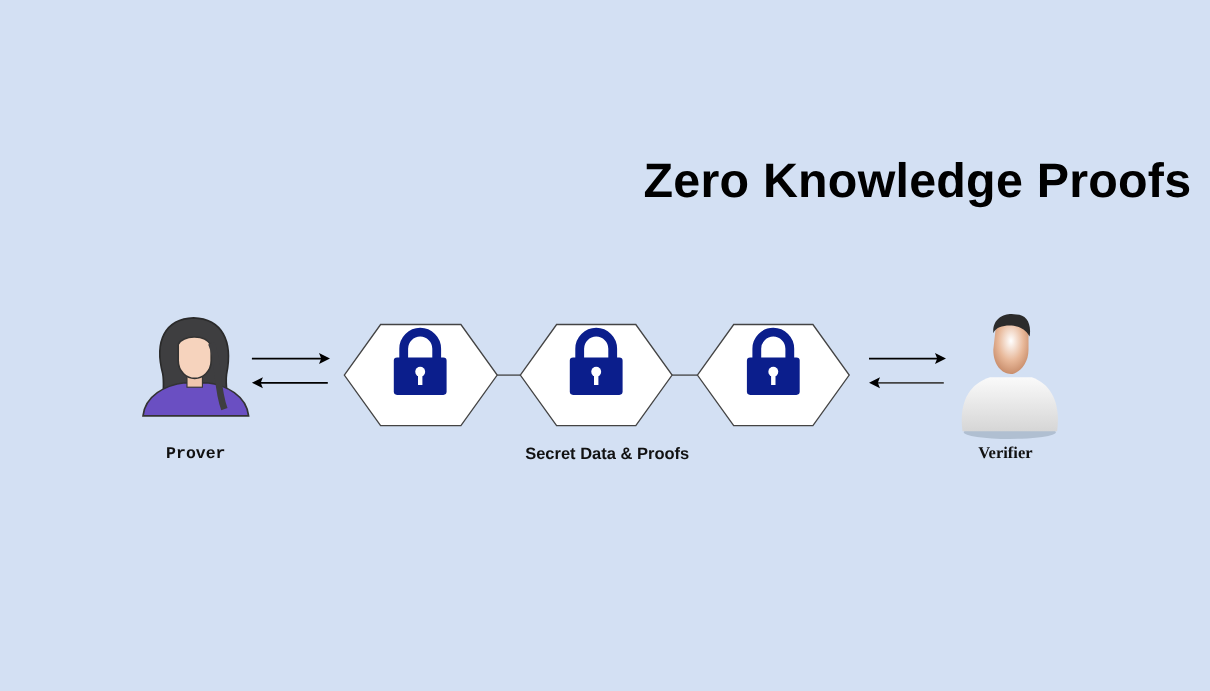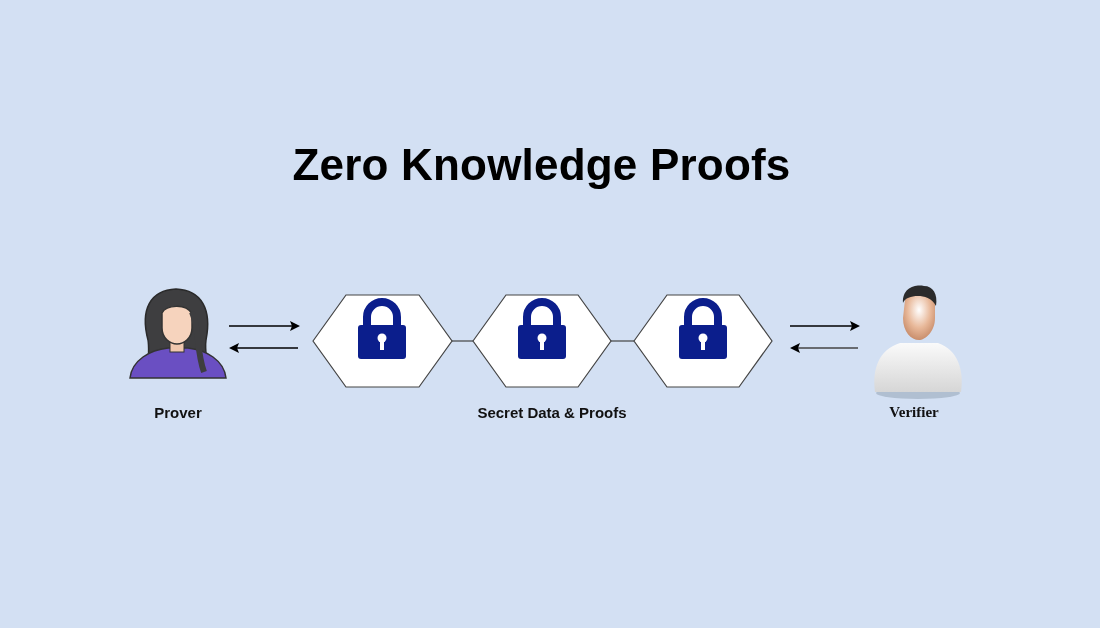--- a/index.html
+++ b/index.html
@@ -4,21 +4,21 @@
   <style>
     html, body { margin: 0; padding: 0; }
     body {
       width: 1100px; height: 628px; overflow: hidden;
       background: #d3e0f3;
       font-family: "Liberation Sans", sans-serif;
       position: relative;
     }
     .title {
       position: absolute; left: 0; top: 140px; width: 1083px;
-      text-align: center; font-size: 44px; font-weight: bold; color: #000;
+      text-align: right; font-size: 44px; font-weight: bold; color: #000;
       letter-spacing: 0.2px;
     }
     .label {
       position: absolute; font-size: 15px; font-weight: bold; color: #111;
       text-align: center;
     }
     svg.diagram { position: absolute; left: 0; top: 0; }
   </style>
 </head>
 <body>
@@ -93,15 +93,15 @@
         <stop offset="100%" stop-color="#d6d6d6"></stop>
       </linearGradient>
     </defs>
     <ellipse cx="918" cy="393" rx="42" ry="6" fill="#9aa8bb" opacity="0.6"></ellipse>
     <path d="M875,392 C872,370 878,350 900,343 L938,343 C958,350 964,370 961,392 Z" fill="url(#shirt)"></path>
     <path d="M905,300 C905,288 935,285 935,300 L935,318 C935,332 925,340 919,340 C911,340 903,332 903,318 Z" fill="url(#face)"></path>
     <path d="M903,303 C902,288 915,284 924,286 C933,286 938,294 936,306 C932,298 924,296 918,296 C911,296 905,298 903,303 Z" fill="#2b2b2b"></path>
   </g>
 </svg>
 
-<div class="label" style="left:128px; top:404px; width:100px;">Prover</div>
+<div class="label" style="left:128px; top:404px; width:100px;font-family:Liberation Mono, monospace;">Prover</div>
 <div class="label" style="left:452px; top:404px; width:200px;">Secret Data &amp; Proofs</div>
 <div class="label" style="left:864px; top:404px; width:100px;font-family:Liberation Serif, serif;">Verifier</div>
 
 </body></html>

